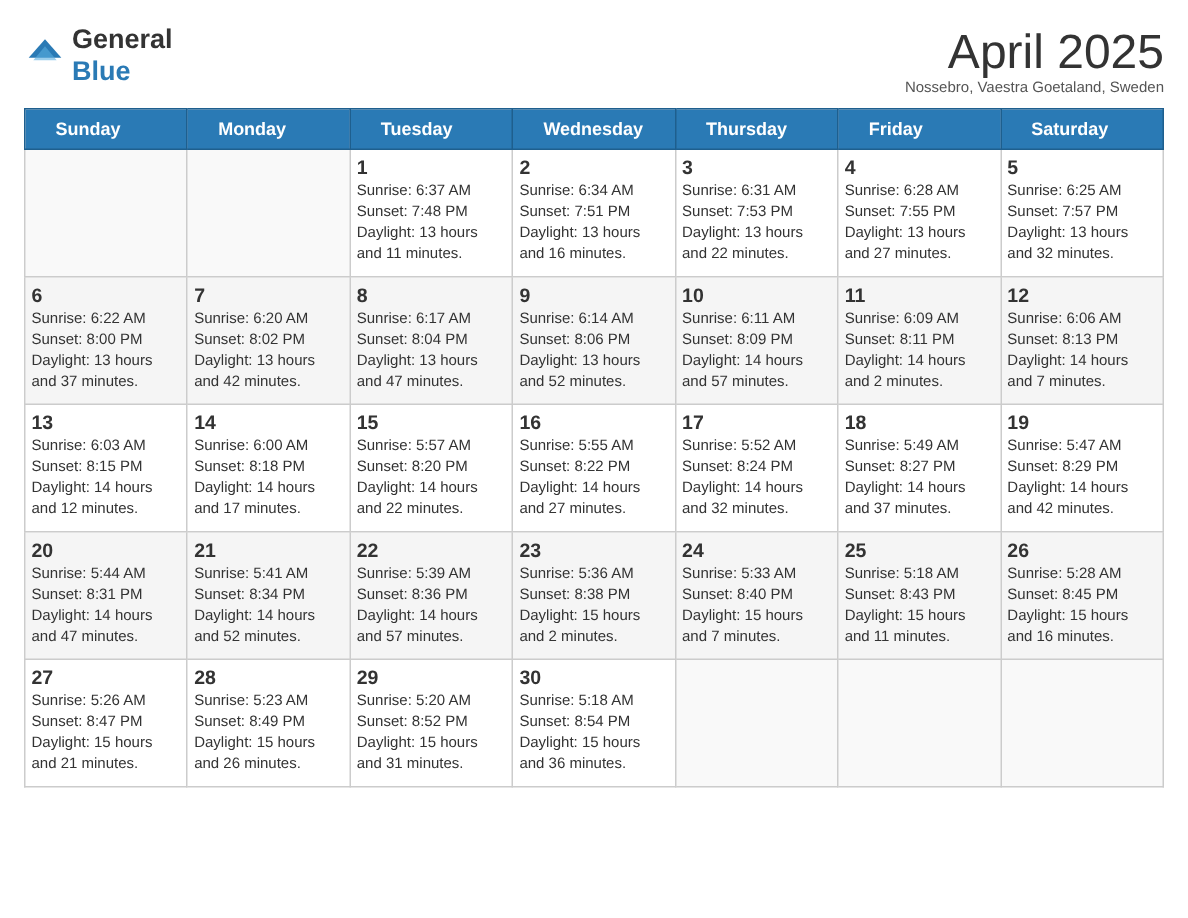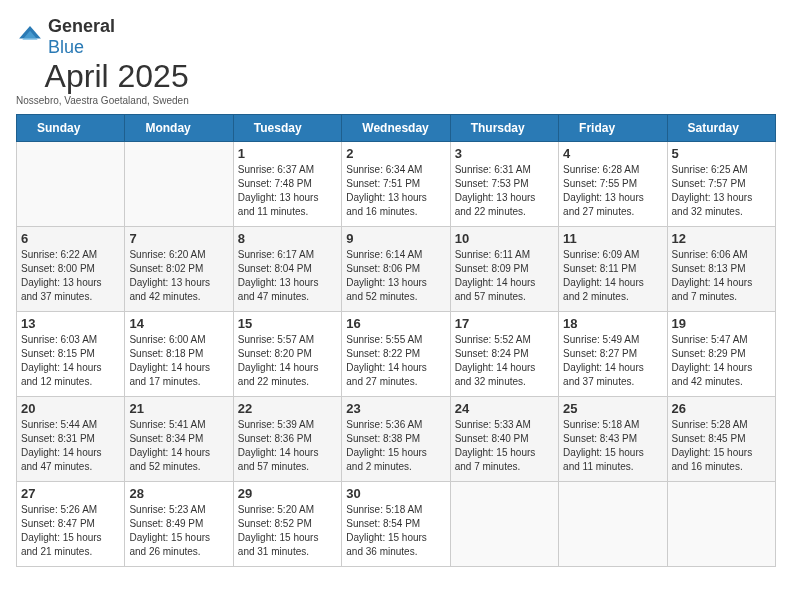--- a/index.html
+++ b/index.html
@@ -8,21 +8,20 @@
       background: #fff;
       width: 792px;
       min-height: 612px;
       padding: 16px;
     }
     .header-row {
       display: flex;
       justify-content: space-between;
       align-items: flex-start;
       margin-bottom: 8px;
-      flex-direction: column;
     }
     .logo {
       display: flex;
       align-items: center;
       gap: 4px;
     }
     .logo-icon {
       width: 28px;
       height: 28px;
     }
@@ -81,21 +80,21 @@
 <body>
 
 <div class="header-row">
   <div class="logo">
     <svg class="logo-icon" viewBox="0 0 36 36" xmlns="http://www.w3.org/2000/svg">
       <polygon points="18,4 32,20 4,20" fill="#2a7ab5"></polygon>
       <polygon points="18,10 28,22 8,22" fill="#5aaee0" opacity="0.6"></polygon>
     </svg>
     <div>
       <span style="font-size:18px;font-weight:bold;color:#333;">General</span><br>
-      <span style="font-size:18px;font-weight:normal;color:#2a7ab5;">Blue</span>
+      <span style="font-size:18px;font-weight:bold;color:#2a7ab5;">Blue</span>
     </div>
   </div>
   <div class="title-block">
     <div class="month-title">April 2025</div>
     <div class="location-title">Nossebro, Vaestra Goetaland, Sweden</div>
   </div>
 </div>
 
 <table class="calendar">
   <thead>

